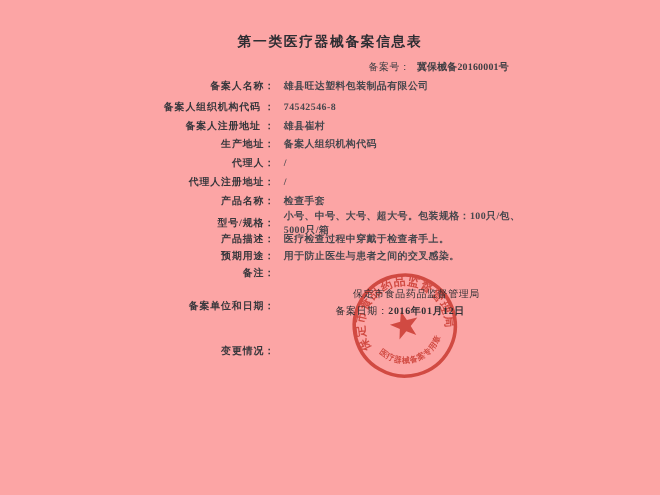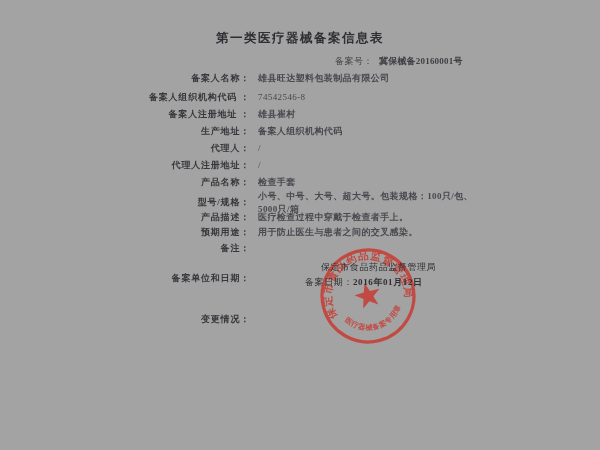--- a/index.html
+++ b/index.html
@@ -1,18 +1,18 @@
 <!DOCTYPE html>
 <html><head>
 <meta charset="utf-8">
 <style>
   html,body { margin:0; padding:0; background:#e9e9e9; }
   .page {
     position:relative; width:600px; height:450px; margin:0 auto;
-    background:#a3a3a3; overflow:hidden;
+    background:#fca5a5; overflow:hidden;
     font-family:"Liberation Serif", serif;
     color:#3f3f44;
   }
   .title {
     position:absolute; top:30px; left:0; width:600px; text-align:center;
     font-size:12.5px; font-weight:bold; letter-spacing:1.5px; color:#2e2e33;
   }
   .filing-no {
     position:absolute; top:55px; left:335px; font-size:9px; letter-spacing:0.5px;
   }
@@ -22,21 +22,21 @@
     font-size:9px; line-height:12.5px;
   }
   .row .lbl {
     width:250px; text-align:right; font-weight:bold; color:#37373c;
     letter-spacing:0.8px; flex:none;
   }
   .row .val {
     margin-left:8px; width:228px; color:#48484e; letter-spacing:0.4px;font-weight:bold;
   }
   .row.center { align-items:center; }
-  .val.bold { font-weight:normal; }
+  .val.bold { font-weight:bold; }
   .overlay-line { position:absolute; z-index:2; font-size:9px; color:#2f2f33; letter-spacing:0.6px; }
   .overlay-line .num { font-weight:bold; }
   .seal {
     position:absolute; left:314px; top:242px; z-index:1;
     transform:rotate(-15deg); opacity:0.82;
   }
   .seal text { font-family:"Liberation Serif", serif; font-weight:bold; }
 </style>
 </head>
 <body>

